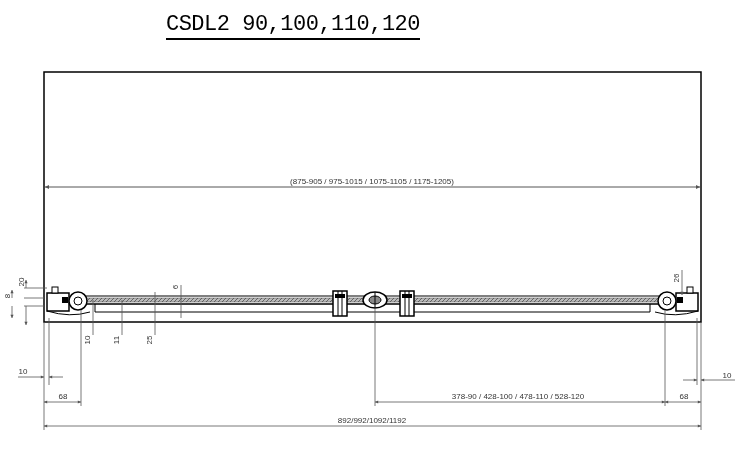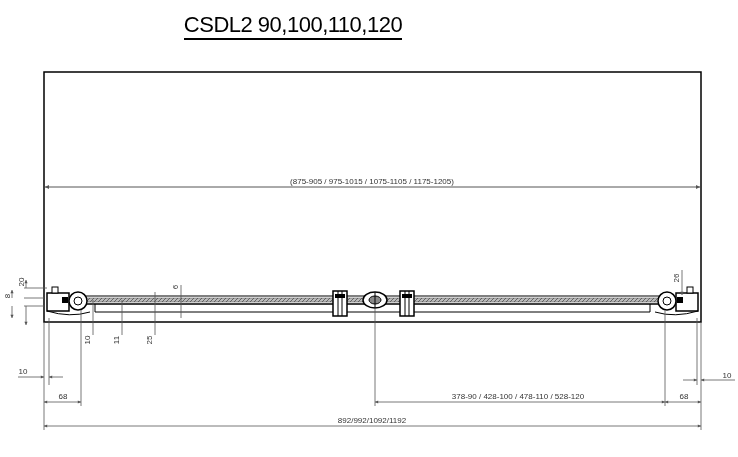--- a/index.html
+++ b/index.html
@@ -1,19 +1,19 @@
 <!DOCTYPE html>
 <html><head>
   <meta charset="utf-8">
   <style>
     html, body { margin: 0; padding: 0; background: #ffffff; }
     body { width: 738px; height: 457px; position: relative; overflow: hidden; font-family: "Liberation Sans", sans-serif; }
     .title {
       position: absolute; left: 0; top: 12px; width: 586px; text-align: center;
-      font-family: Liberation Sans, sans-serif; font-size: 22px; color: #000;
+      font-family: Liberation Mono, monospace; font-size: 22px; color: #000;
       letter-spacing: -0.5px;
     }
     .title span { border-bottom: 2px solid #000; padding-bottom: 1px; }
     svg { position: absolute; left: 0; top: 0; }
     .dim { font-family: "Liberation Sans", sans-serif; font-size: 8px; fill: #333; }
   </style>
 </head>
 <body>
 
 <div class="title"><span>CSDL2 90,100,110,120</span></div>

